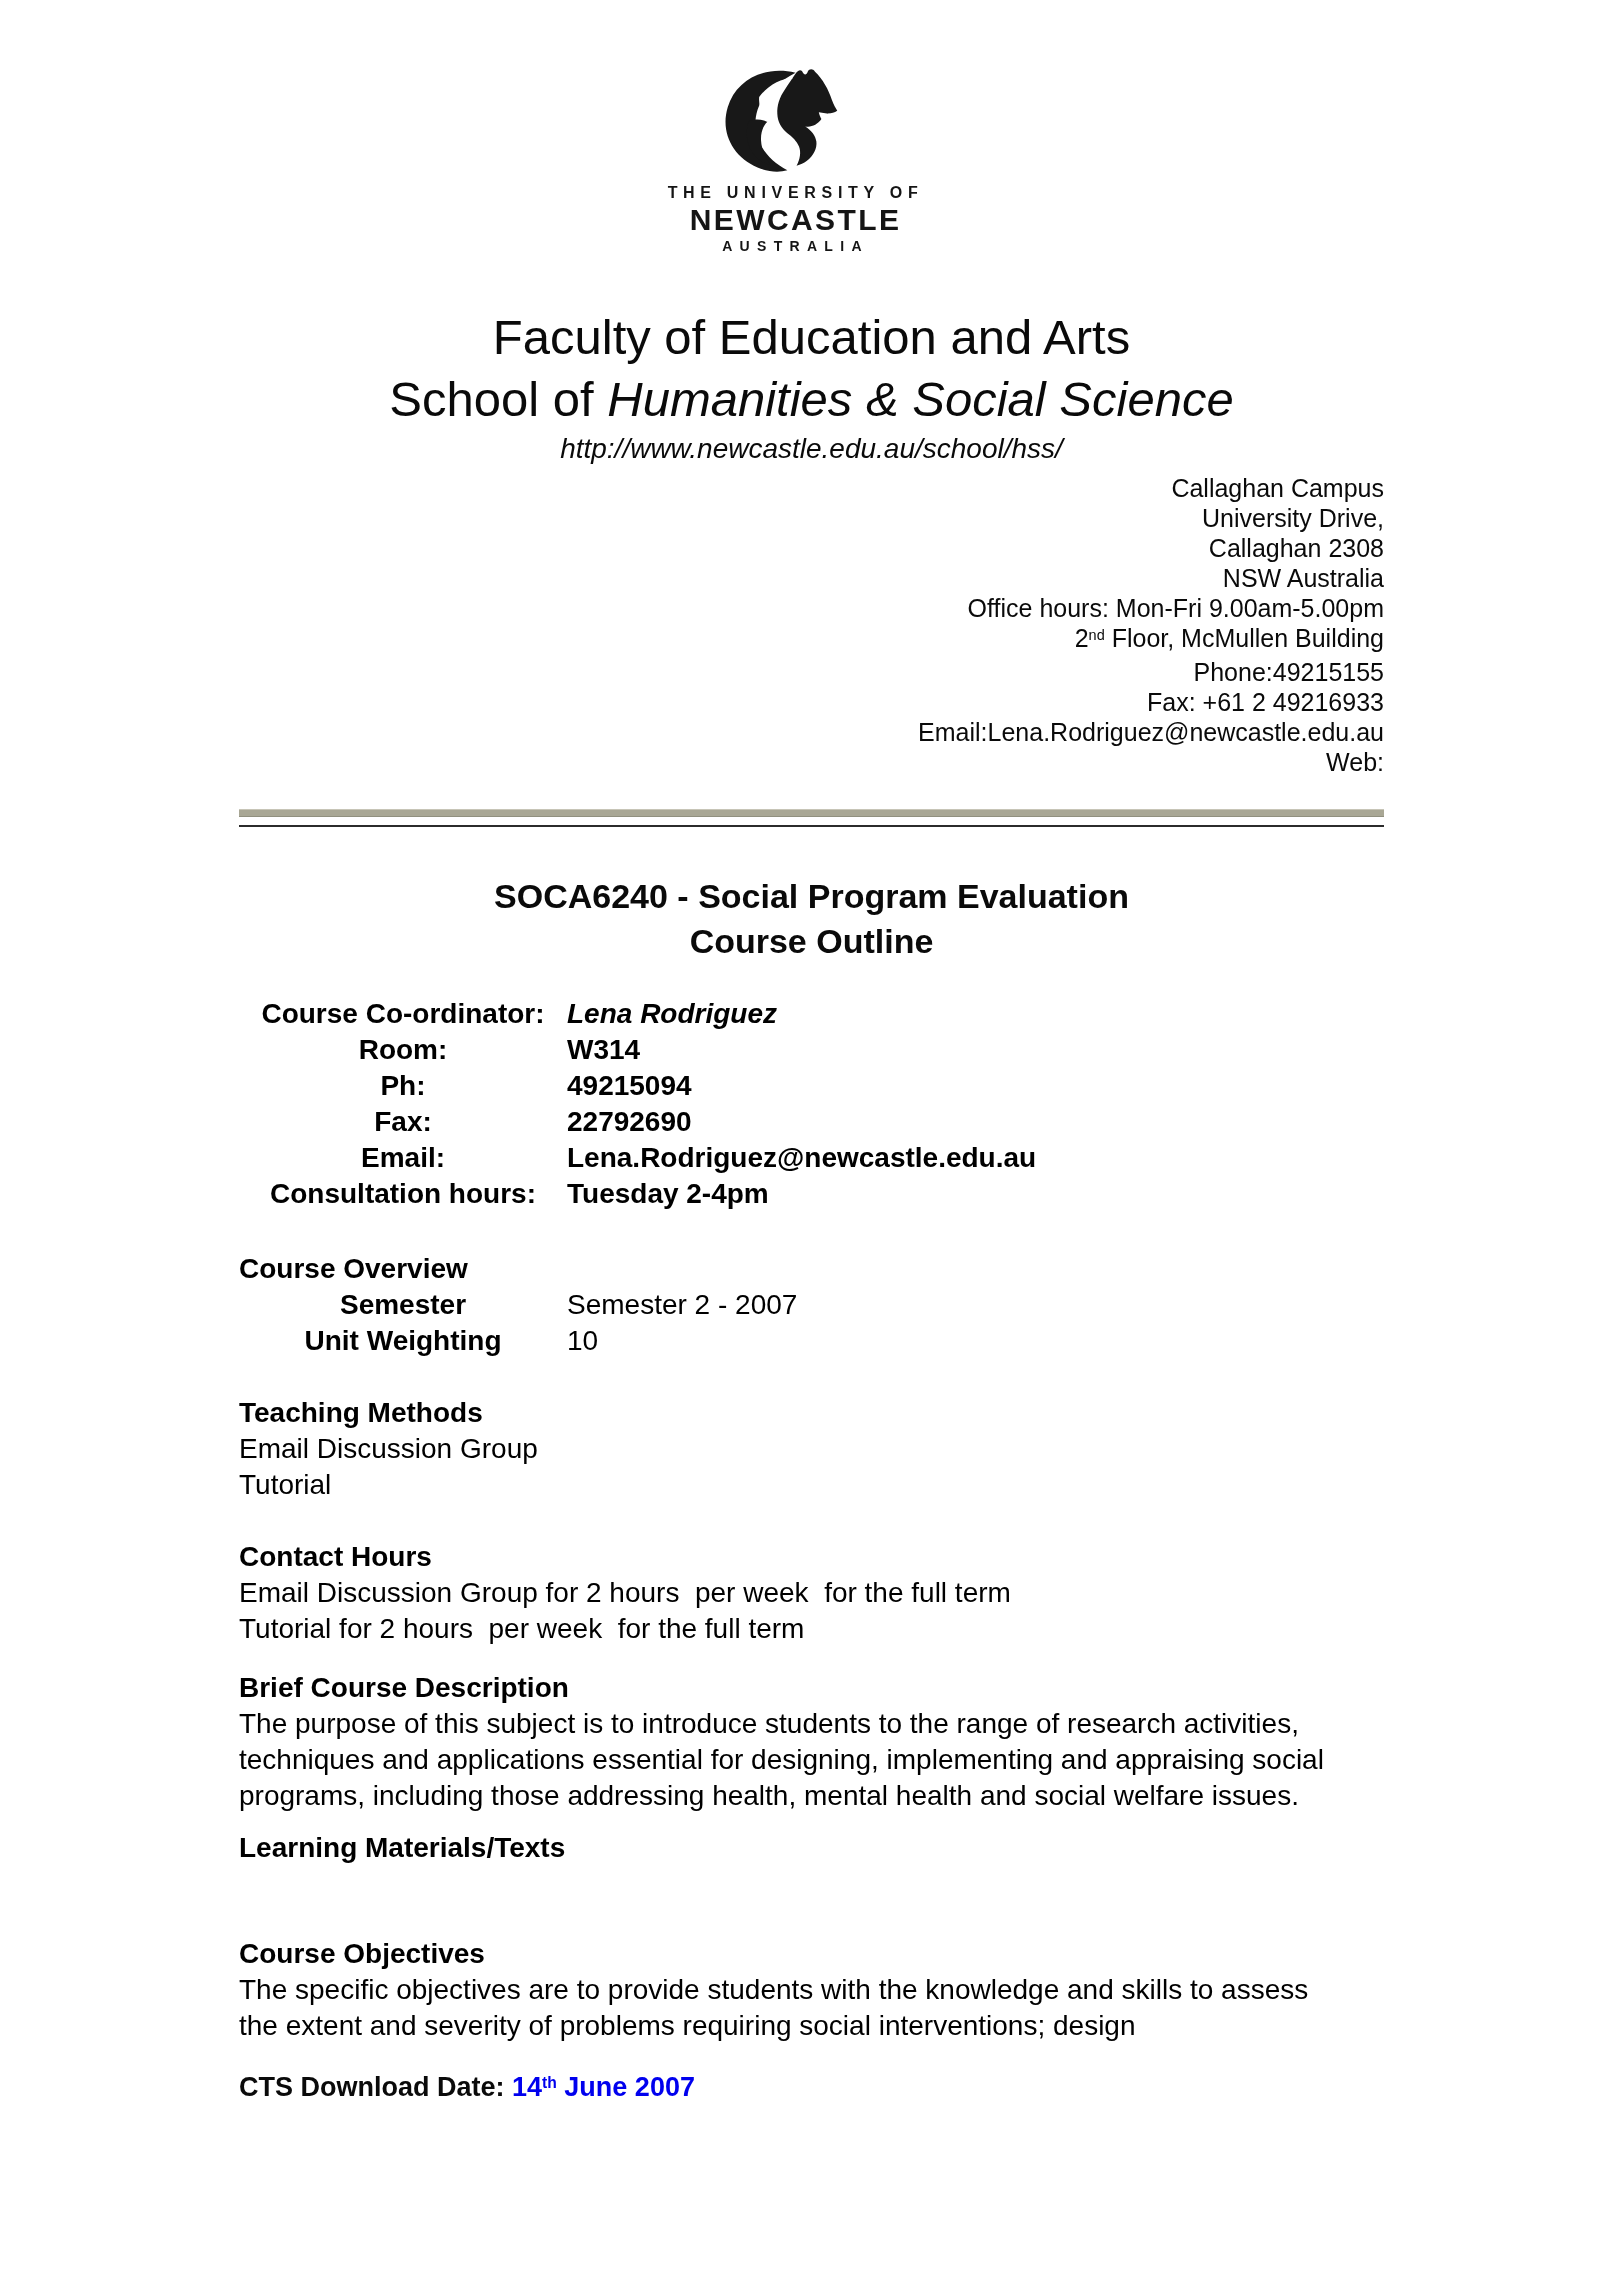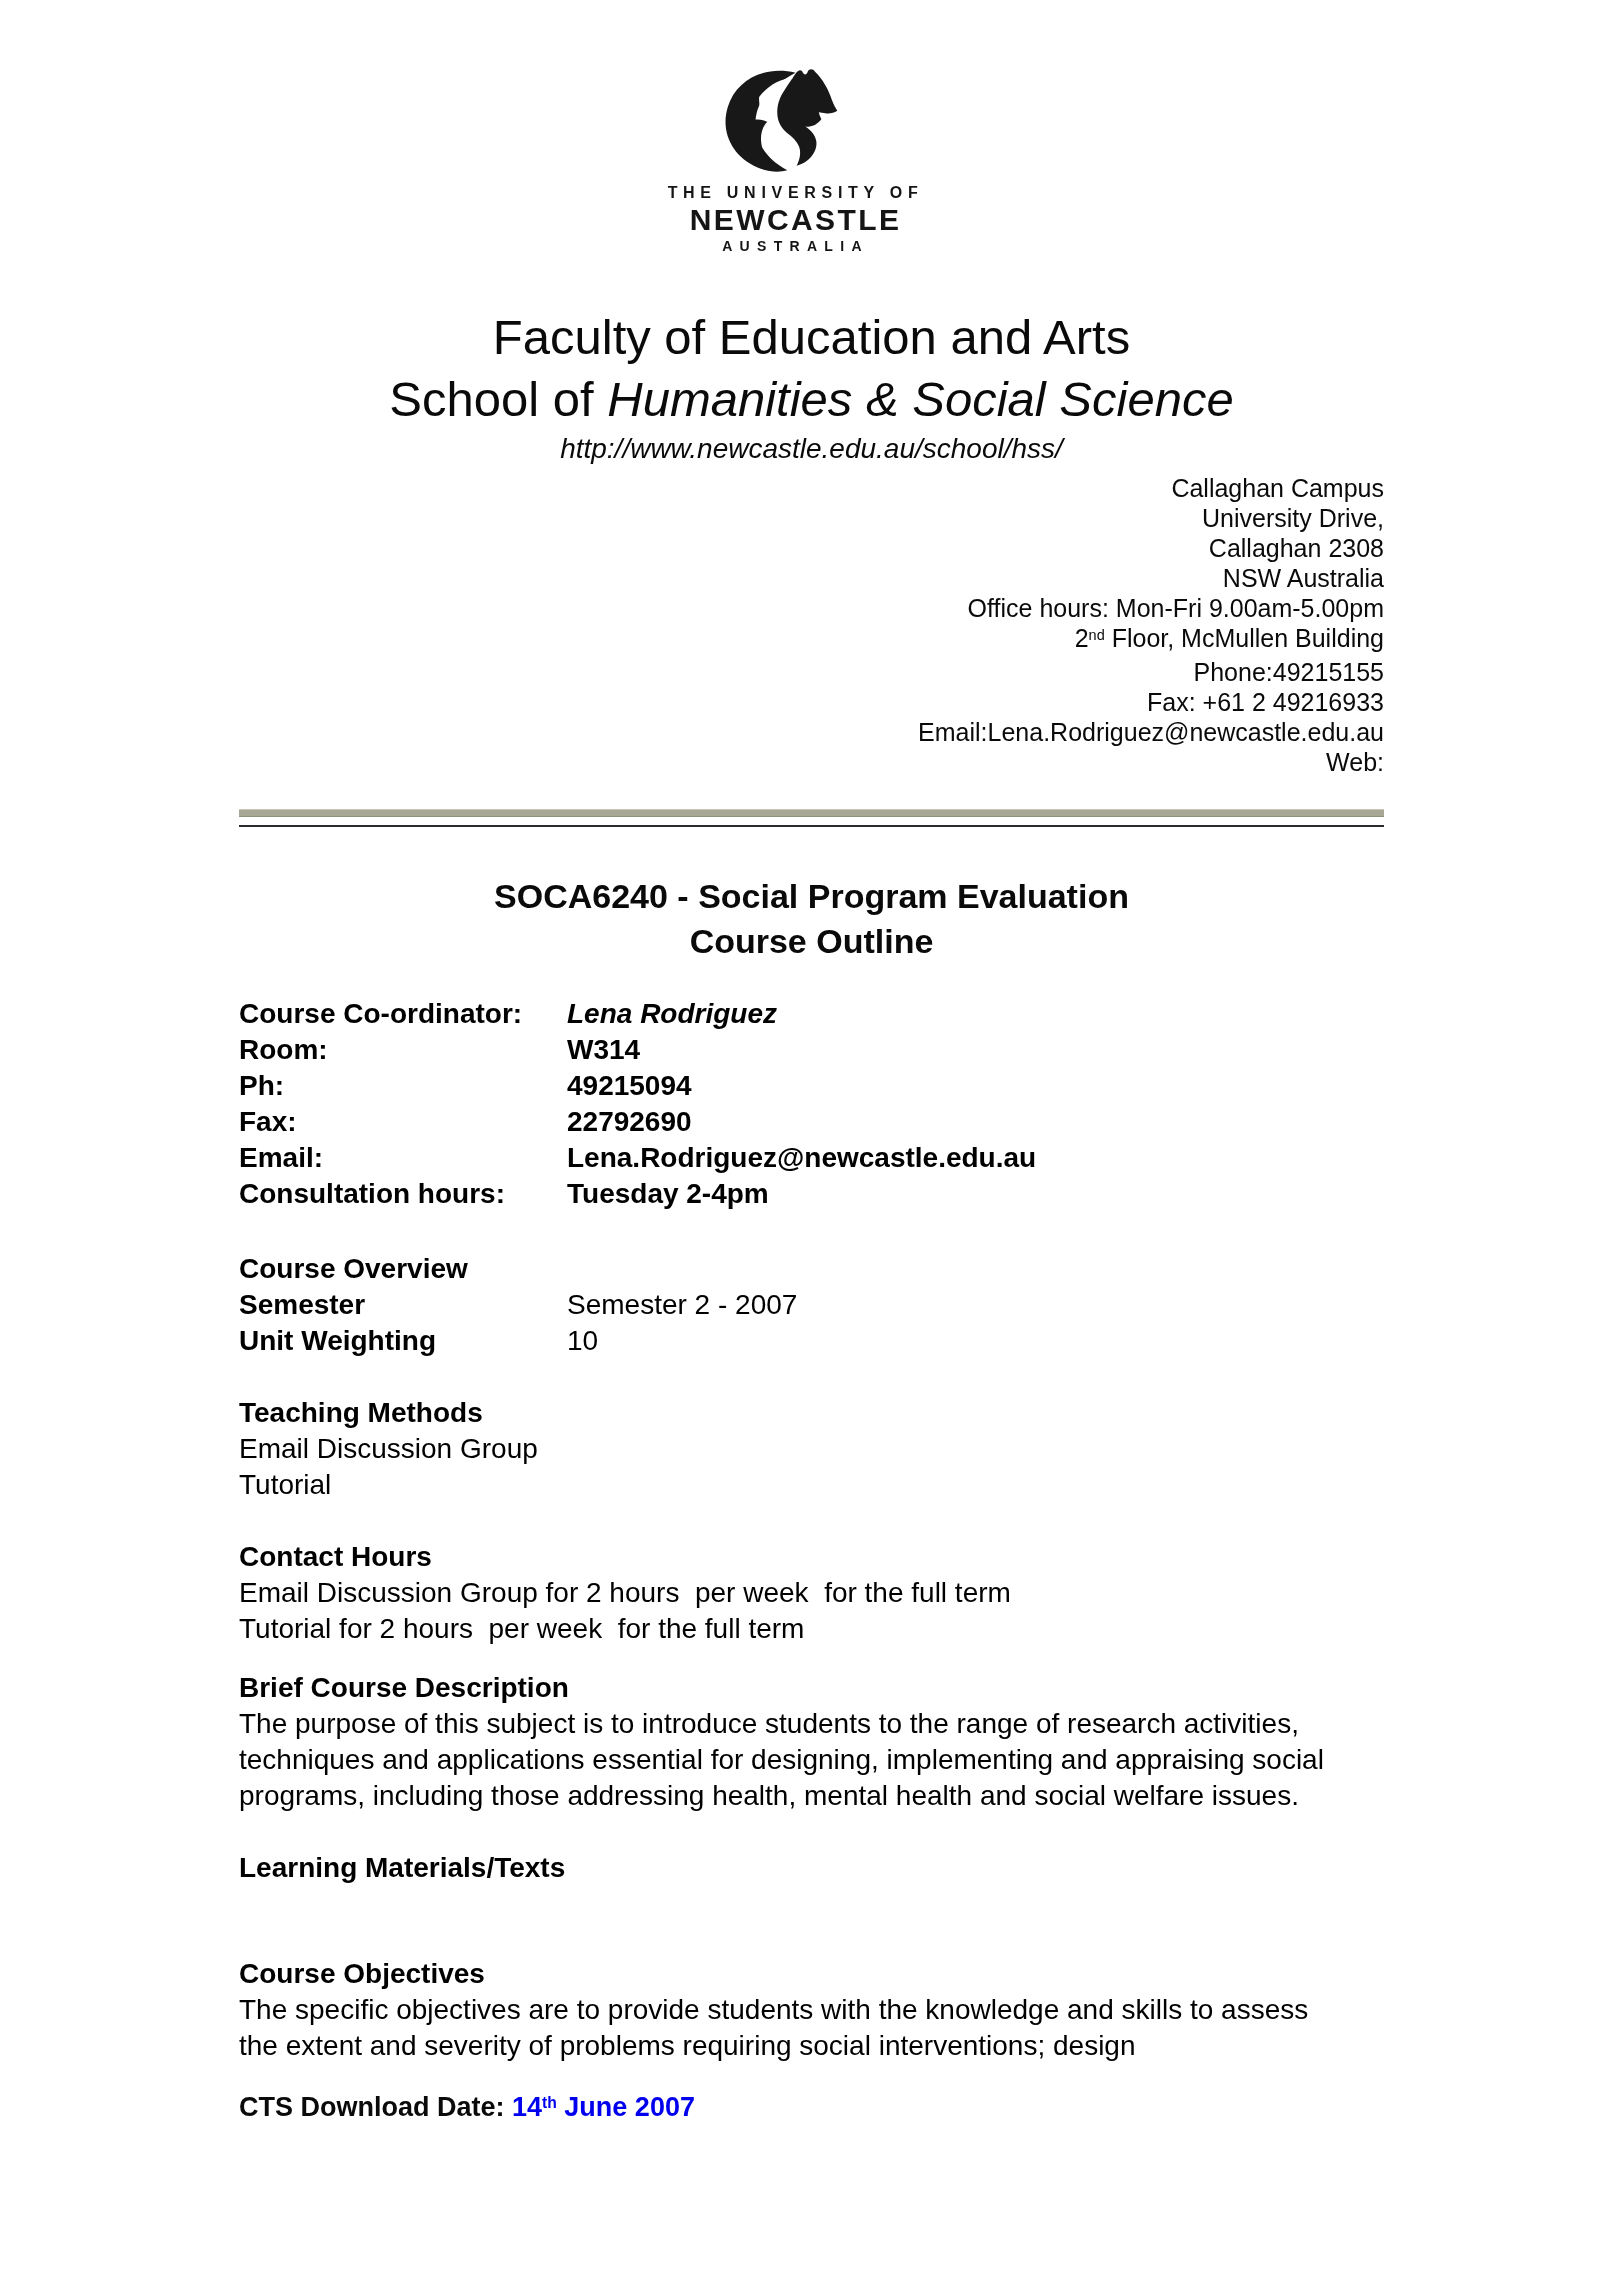--- a/index.html
+++ b/index.html
@@ -28,32 +28,32 @@
   .cline{white-space:pre-wrap;}
   .b{font-weight:400;}
   .sup{font-size:0.58em;position:relative;top:-0.5em;}
   
   .divider{margin-top:32px;}
   .divider .bar{height:5.7px;background:#a9a795;border-top:1.6px solid #c7c5b7;border-bottom:0.8px solid #91907f;}
   .divider .rule{margin-top:8px;height:0;border-top:2.4px solid #2b2b2b;}
   
   .doc-title{margin-top:47px;text-align:center;font-weight:700;font-size:34px;line-height:45px;color:#0a0a0a;}
   
-  .kv{display:flex;}
+  .kv{display:flex;text-align:center;}
   .kv .lab{flex:0 0 328px;font-weight:700;}
   .coord{margin-top:32px;font-size:28px;line-height:36px;}
   .coord .val{font-weight:700;}
   .coord .val.it{font-style:italic;}
   .section-h{font-weight:700;font-size:28px;line-height:36px;}
   .body-text{font-size:28px;line-height:36px;max-width:1095px;white-space:pre-wrap;}
   .overview{margin-top:39px;font-size:28px;line-height:36px;}
   .mt-teaching{margin-top:36px;}
   .mt-contacthours{margin-top:36px;}
   .mt-desc{margin-top:23px;}
-  .mt-materials{margin-top:36px;}
+  .mt-materials{margin-top:16px;}
   .mt-objectives{margin-top:70px;}
   
   .issued{margin-top:49px;font-weight:700;font-size:27px;white-space:pre-wrap;color:#0a0a0a;}
   .cts{margin-top:28px;font-weight:700;font-size:27px;white-space:pre-wrap;color:#0a0a0a;}
   .blue{color:#0000ee;}
 </style>
 </head>
 <body>
 
 <div class="page">

